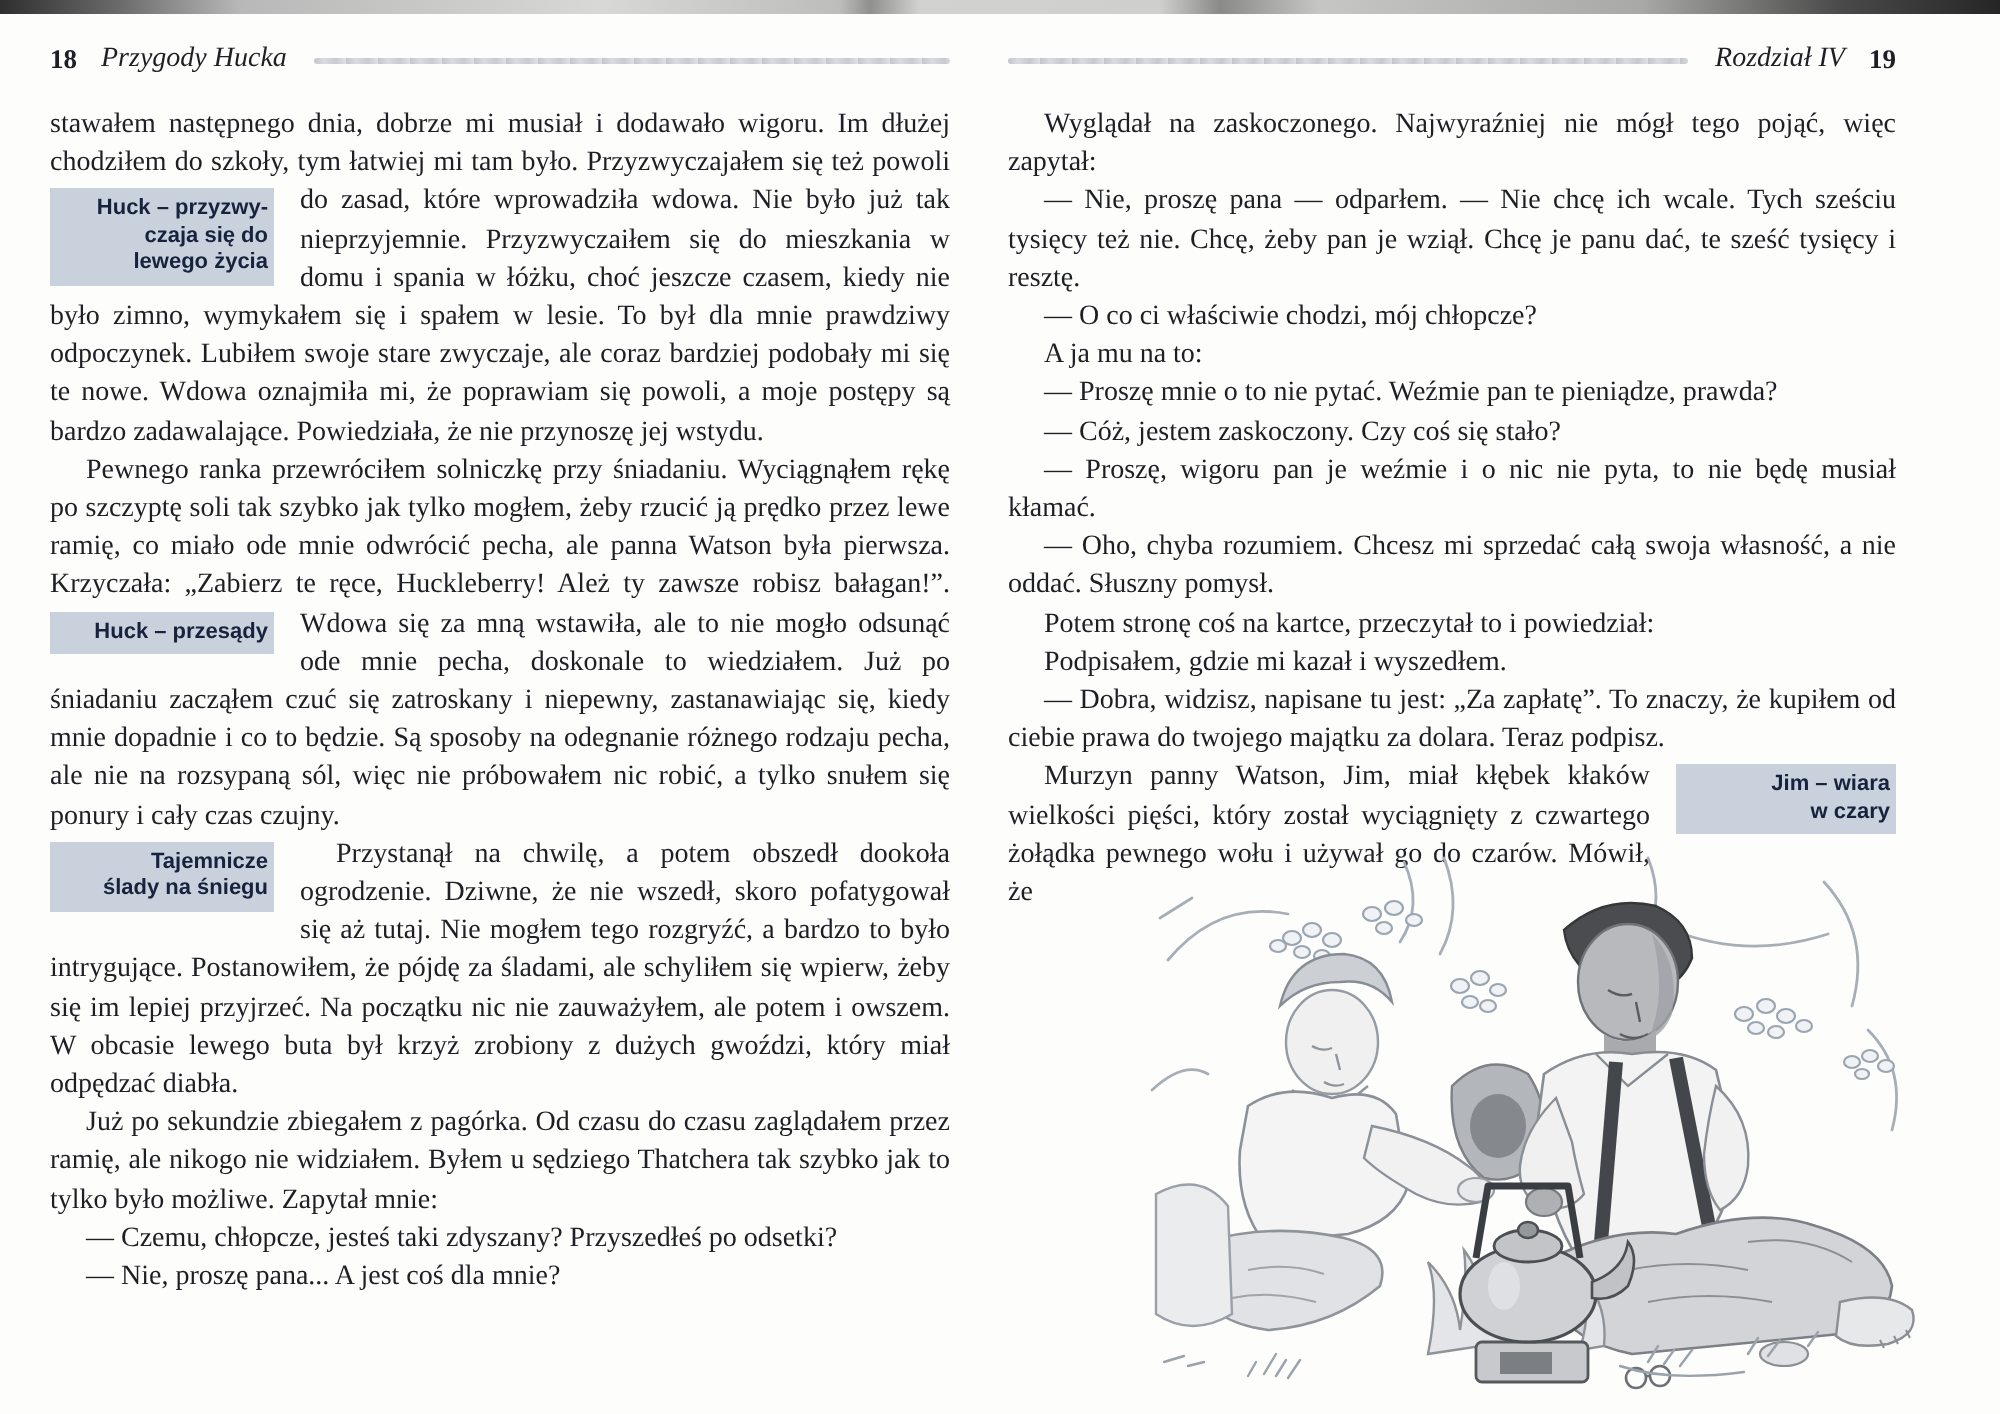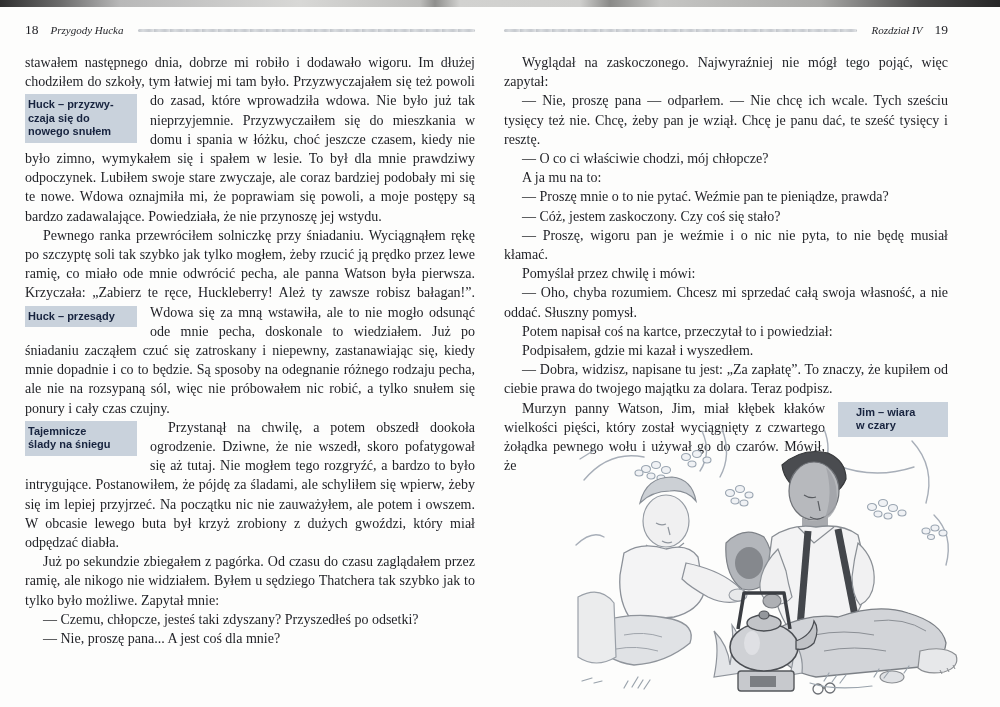--- a/index.html
+++ b/index.html
@@ -9,58 +9,58 @@
     overflow:hidden;font-family:"Liberation Serif",serif;color:#1e1f24;
   }
   .top-edge{
     position:absolute;top:0;left:0;width:1000px;height:7px;
     background:linear-gradient(90deg,#2f2f2f 0%,#6b6b6b 6%,#b8b8b8 12%,#d8d8d6 30%,#bdbdbb 42%,#8f8f8d 43.5%,#d2d2d0 46%,#cfcfcd 58%,#8a8a88 61%,#c6c6c4 66%,#a9a9a7 82%,#4a4a4a 92%,#262626 100%);
   }
   .page{position:absolute;top:7px;bottom:0;width:500px;box-sizing:border-box;}
   .page-left{left:0;padding:14px 25px 0 25px;}
   .page-right{left:472px;padding:14px 24px 0 32px;}
   .pg-header{display:flex;align-items:center;height:18px;margin-bottom:14px;}
-  .pg-num{font-weight:normal;font-size:13.5px;}
-  .pg-title{font-style:italic;font-size:11px;white-space:nowrap;}
+  .pg-num{font-weight:bold;font-size:13.5px;}
+  .pg-title{font-style:italic;font-size:14px;white-space:nowrap;}
   .page-left .pg-num{margin-right:12px;}
   .page-right .pg-num{margin-left:12px;}
   .pg-rule{flex:1;height:3px;border-radius:2px;opacity:.75;
     background:repeating-linear-gradient(90deg,#aeb3ba 0px,#ccd0d5 5px,#b4b9c0 11px,#d6d9dd 16px);}
   .page-left .pg-rule{margin-left:14px;}
   .page-right .pg-rule{margin-right:14px;}
   .body-text{font-size:14px;line-height:19.2px;text-align:justify;}
   .body-text p{margin:0;}
   .ind{text-indent:18px;}
   .note{
     float:left;width:112px;box-sizing:border-box;padding:4px 3px;
     margin:3px 13px 3px 0;background:#c9d2dc;color:#17233e;
     font-family:"Liberation Sans",sans-serif;font-weight:bold;
-    font-size:11px;line-height:13.5px;text-align:left;text-indent:0;
+    font-size:11px;line-height:13.5px;text-align:right;text-indent:0;
   }
   .note span{display:block;}
   .note-right{float:right;margin:3px 0 3px 13px;width:110px;padding-left:18px;}
   .illus{position:absolute;left:102px;top:416px;width:396px;height:282px;}
 </style>
 </head>
 <body>
 
 <div class="spread">
   <div class="top-edge"></div>
 
   <div class="page page-left">
     <div class="pg-header">
       <span class="pg-num">18</span>
       <span class="pg-title">Przygody Hucka</span>
       <span class="pg-rule"></span>
     </div>
     <div class="body-text">
-      <p><span>stawałem następnego dnia, dobrze mi robiło i dodawało wigoru. Im dłużej chodziłem do szkoły, tym łatwiej mi tam było. Przyzwyczajałem się też powoli </span><span class="note">
+      <p><span>stawałem następnego dnia, dobrze mi musiał i dodawało wigoru. Im dłużej chodziłem do szkoły, tym łatwiej mi tam było. Przyzwyczajałem się też powoli </span><span class="note">
             <span>Huck – przyzwy-</span>
             <span>czaja się do</span>
-            <span>nowego snułem</span>
+            <span>lewego życia</span>
           </span><span>do zasad, które wprowadziła wdowa. Nie było już tak nieprzyjemnie. Przyzwyczaiłem się do mieszkania w domu i spania w łóżku, choć jeszcze czasem, kiedy nie było zimno, wymykałem się i spałem w lesie. To był dla mnie prawdziwy odpoczynek. Lubiłem swoje stare zwyczaje, ale coraz bardziej podobały mi się te nowe. Wdowa oznajmiła mi, że poprawiam się powoli, a moje postępy są bardzo zadawalające. Powiedziała, że nie przynoszę jej wstydu.</span></p>
       <p class="ind"><span>Pewnego ranka przewróciłem solniczkę przy śniadaniu. Wyciągnąłem rękę po szczyptę soli tak szybko jak tylko mogłem, żeby rzucić ją prędko przez lewe ramię, co miało ode mnie odwrócić pecha, ale panna Watson była pierwsza. Krzyczała: „Zabierz te ręce, Huckleberry! Ależ ty zawsze robisz bałagan!”. </span><span class="note">
             <span>Huck – przesądy</span>
           </span><span>Wdowa się za mną wstawiła, ale to nie mogło odsunąć ode mnie pecha, doskonale to wiedziałem. Już po śniadaniu zacząłem czuć się zatroskany i niepewny, zastanawiając się, kiedy mnie dopadnie i co to będzie. Są sposoby na odegnanie różnego rodzaju pecha, ale nie na rozsypaną sól, więc nie próbowałem nic robić, a tylko snułem się ponury i cały czas czujny.</span></p>
       <p class="ind"><span class="note">
             <span>Tajemnicze</span>
             <span>ślady na śniegu</span>
           </span><span>Przystanął na chwilę, a potem obszedł dookoła ogrodzenie. Dziwne, że nie wszedł, skoro pofatygował się aż tutaj. Nie mogłem tego rozgryźć, a bardzo to było intrygujące. Postanowiłem, że pójdę za śladami, ale schyliłem się wpierw, żeby się im lepiej przyjrzeć. Na początku nic nie zauważyłem, ale potem i owszem. W obcasie lewego buta był krzyż zrobiony z dużych gwoździ, który miał odpędzać diabła.</span></p>
       <p class="ind">Już po sekundzie zbiegałem z pagórka. Od czasu do czasu zaglądałem przez ramię, ale nikogo nie widziałem. Byłem u sędziego Thatchera tak szybko jak to tylko było możliwe. Zapytał mnie:</p>
       <p class="ind">— Czemu, chłopcze, jesteś taki zdyszany? Przyszedłeś po odsetki?</p>
@@ -76,23 +76,22 @@
       <span class="pg-num">19</span>
     </div>
     <div class="body-text">
       <p class="ind">Wyglądał na zaskoczonego. Najwyraźniej nie mógł tego pojąć, więc zapytał:</p>
       <p class="ind">— Nie, proszę pana — odparłem. — Nie chcę ich wcale. Tych sześciu tysięcy też nie. Chcę, żeby pan je wziął. Chcę je panu dać, te sześć tysięcy i resztę.</p>
       <p class="ind">— O co ci właściwie chodzi, mój chłopcze?</p>
       <p class="ind">A ja mu na to:</p>
       <p class="ind">— Proszę mnie o to nie pytać. Weźmie pan te pieniądze, prawda?</p>
       <p class="ind">— Cóż, jestem zaskoczony. Czy coś się stało?</p>
       <p class="ind">— Proszę, wigoru pan je weźmie i o nic nie pyta, to nie będę musiał kłamać.</p>
-      <p class="ind">Pomyślał przez chwilę i mówi:</p>
       <p class="ind">— Oho, chyba rozumiem. Chcesz mi sprzedać całą swoja własność, a nie oddać. Słuszny pomysł.</p>
-      <p class="ind">Potem napisał coś na kartce, przeczytał to i powiedział:</p>
+      <p class="ind">Potem stronę coś na kartce, przeczytał to i powiedział:</p>
       <p class="ind">Podpisałem, gdzie mi kazał i wyszedłem.</p>
       <p class="ind">— Dobra, widzisz, napisane tu jest: „Za zapłatę”. To znaczy, że kupiłem od ciebie prawa do twojego majątku za dolara. Teraz podpisz.</p>
       <p class="ind"><span class="note note-right">
             <span>Jim – wiara</span>
             <span>w czary</span>
           </span><span>Murzyn panny Watson, Jim, miał kłębek kłaków wielkości pięści, który został wyciągnięty z czwartego żołądka pewnego wołu i używał go do czarów. Mówił, że</span></p>
     </div>
 
     <svg class="illus" viewBox="0 0 396 278">
       <g fill="none" stroke="#a7aeb8" stroke-width="1.4" stroke-linecap="round">

